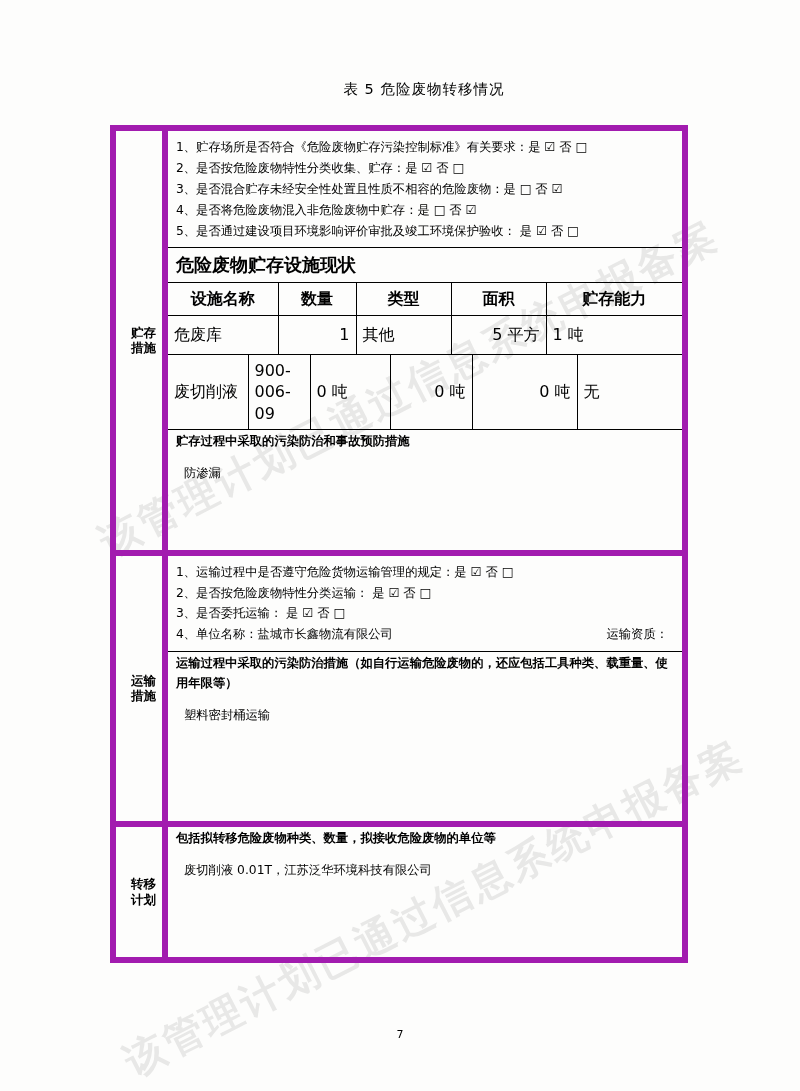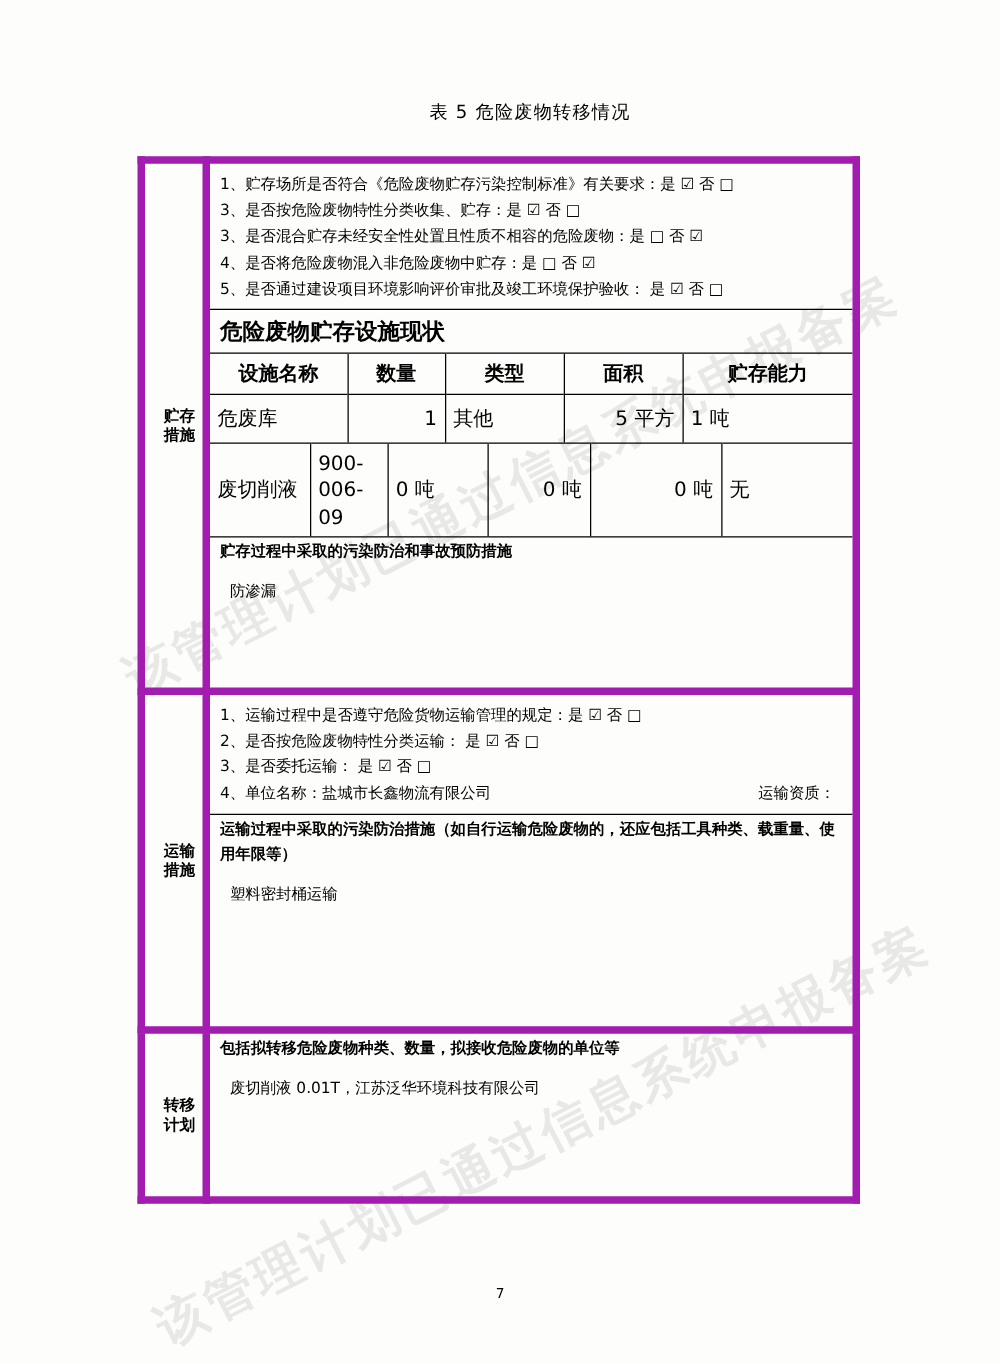--- a/index.html
+++ b/index.html
@@ -174,21 +174,21 @@
     <table class="main">
       <tbody>
 
         <tr>
           <td class="sidecell">
             <span>贮存措施</span>
           </td>
           <td>
             <div class="inner tight">
               <div class="qline">1、贮存场所是否符合《危险废物贮存污染控制标准》有关要求：是 ☑ 否 □</div>
-              <div class="qline">3、是否按危险废物特性分类收集、贮存：是 ☑ 否 □</div>
+              <div class="qline">2、是否按危险废物特性分类收集、贮存：是 ☑ 否 □</div>
               <div class="qline">3、是否混合贮存未经安全性处置且性质不相容的危险废物：是 □ 否 ☑</div>
               <div class="qline">4、是否将危险废物混入非危险废物中贮存：是 □ 否 ☑</div>
               <div class="qline">5、是否通过建设项目环境影响评价审批及竣工环境保护验收：  是 ☑ 否 □</div>
             </div>
 
             <div class="subhead">危险废物贮存设施现状</div>
 
             <table class="grid">
               <colgroup>
                 <col style="width:110px">

